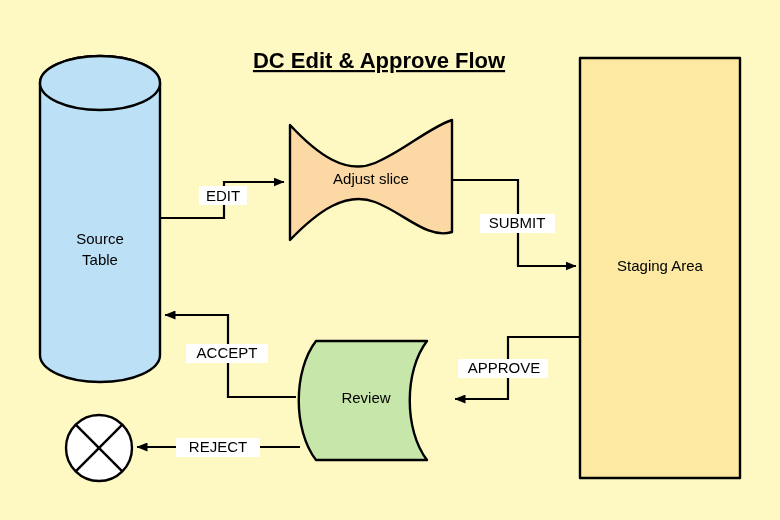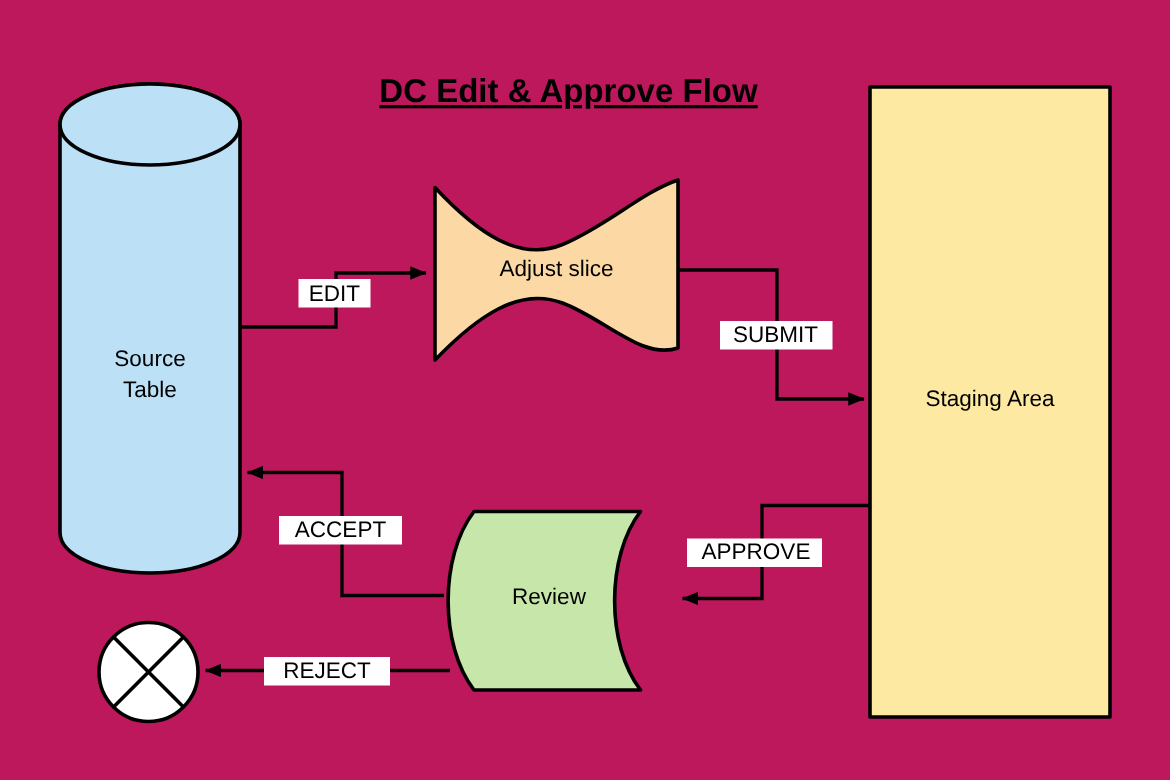--- a/index.html
+++ b/index.html
@@ -10,21 +10,21 @@
   body {
     width: 780px;
     height: 520px;
     font-family: "Liberation Sans", sans-serif;
     overflow: hidden;
   }
   #canvas {
     position: relative;
     width: 780px;
     height: 520px;
-    background: #be185d;
+    background: #fef9c3;
   }
   svg.diagram {
     position: absolute;
     left: 0;
     top: 0;
     width: 780px;
     height: 520px;
   }
   .node-label {
     font-family: "Liberation Sans", sans-serif;

